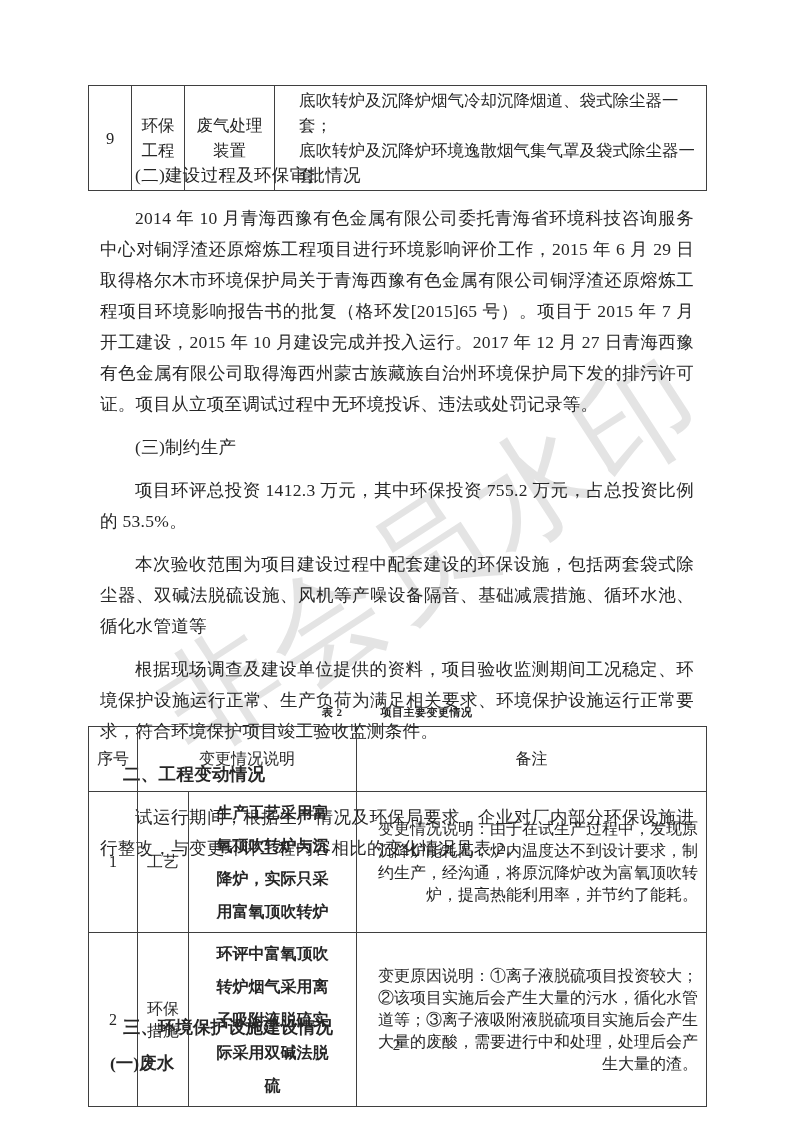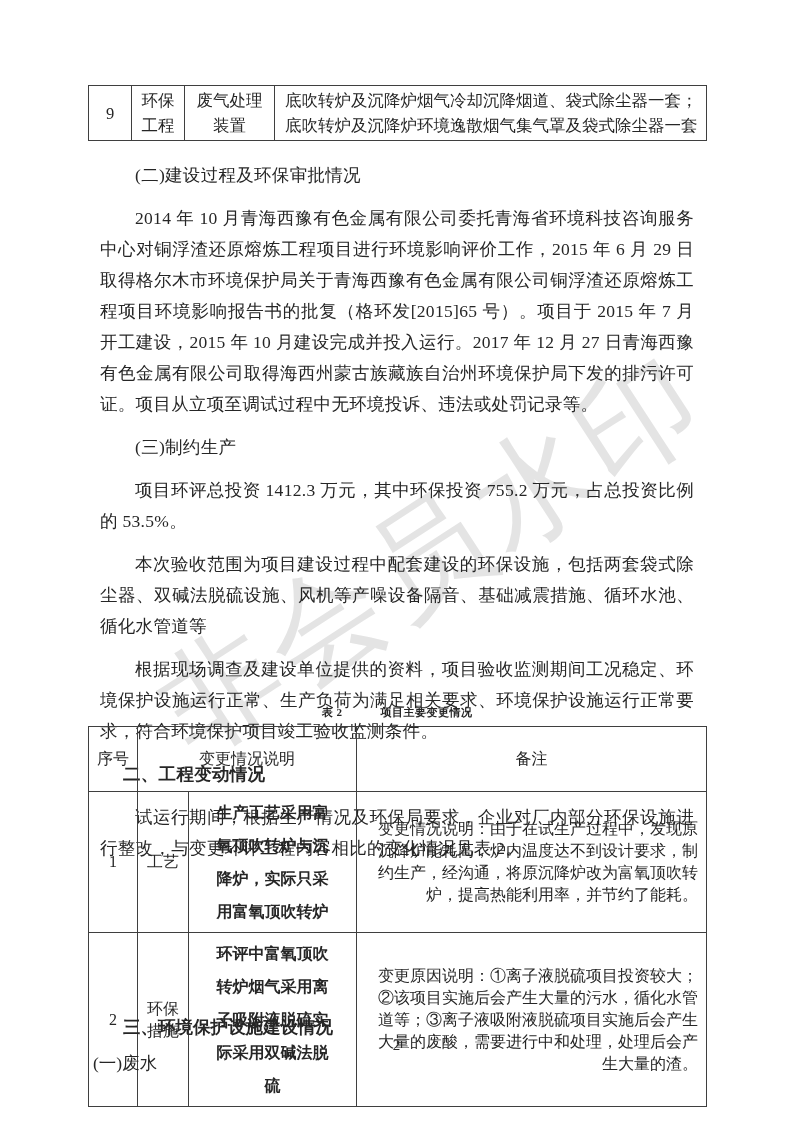--- a/index.html
+++ b/index.html
@@ -37,21 +37,21 @@
     table-layout: fixed;
     font-size: 16.5px;
   }
   .t1 td {
     border: 1.5px solid #3f3f3f;
     line-height: 25px;
     padding: 2px 4px;
     vertical-align: middle;
     text-align: center;
   }
-  .t1 td.t1-content { text-align: left; padding-left: 10px; }
+  .t1 td.t1-content { text-align: left; padding-left: 24px; }
 
   
   .body-block {
     position: absolute;
     left: 88px; top: 148px;
     width: 618px;
     font-size: 17.5px;
     line-height: 31px;
     text-align: justify;
     letter-spacing: 0.3px;
@@ -103,21 +103,21 @@
     left: 88px; top: 1012px;
     width: 618px;
     font-size: 17.5px;
     line-height: 30px;
   }
   .footer-block .h3 {
     font-family: "Liberation Sans", sans-serif;
     font-weight: bold;
     margin: 0 0 0 35px;
   }
-  .footer-block .h4 { margin: 6px 0 0 5px; }
+  .footer-block .h4 { margin: 6px 0 0 22px; font-weight: bold; }
   .page-number {
     position: absolute;
     left: 0; right: 0;
     top: 1036px;
     text-align: center;
     font-size: 15px;
     line-height: 18px;
   }
 </style>
 </head>

